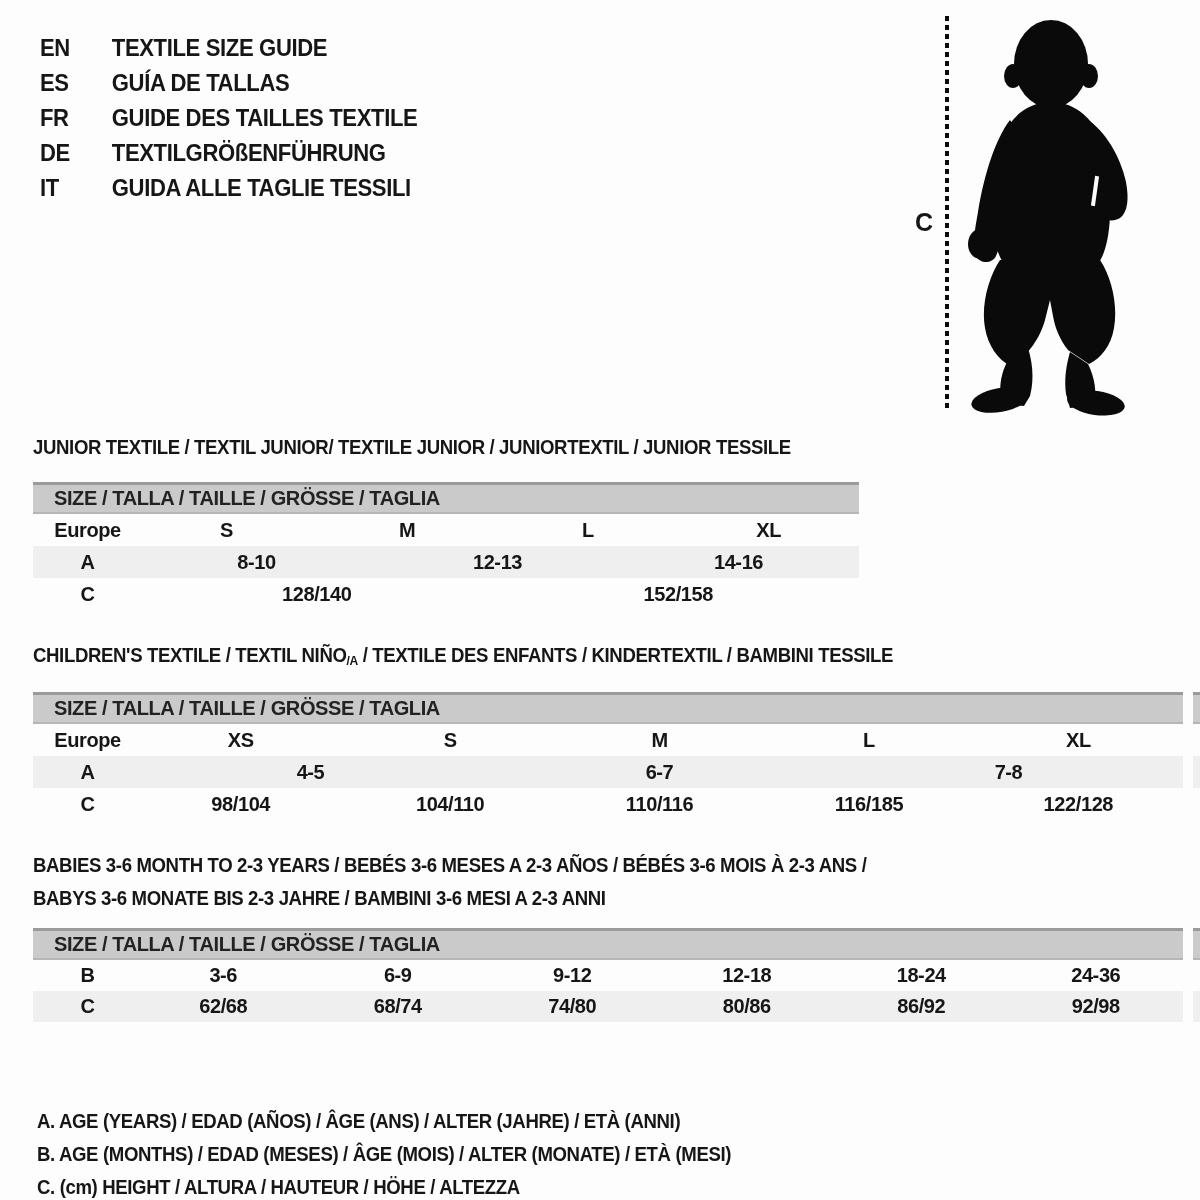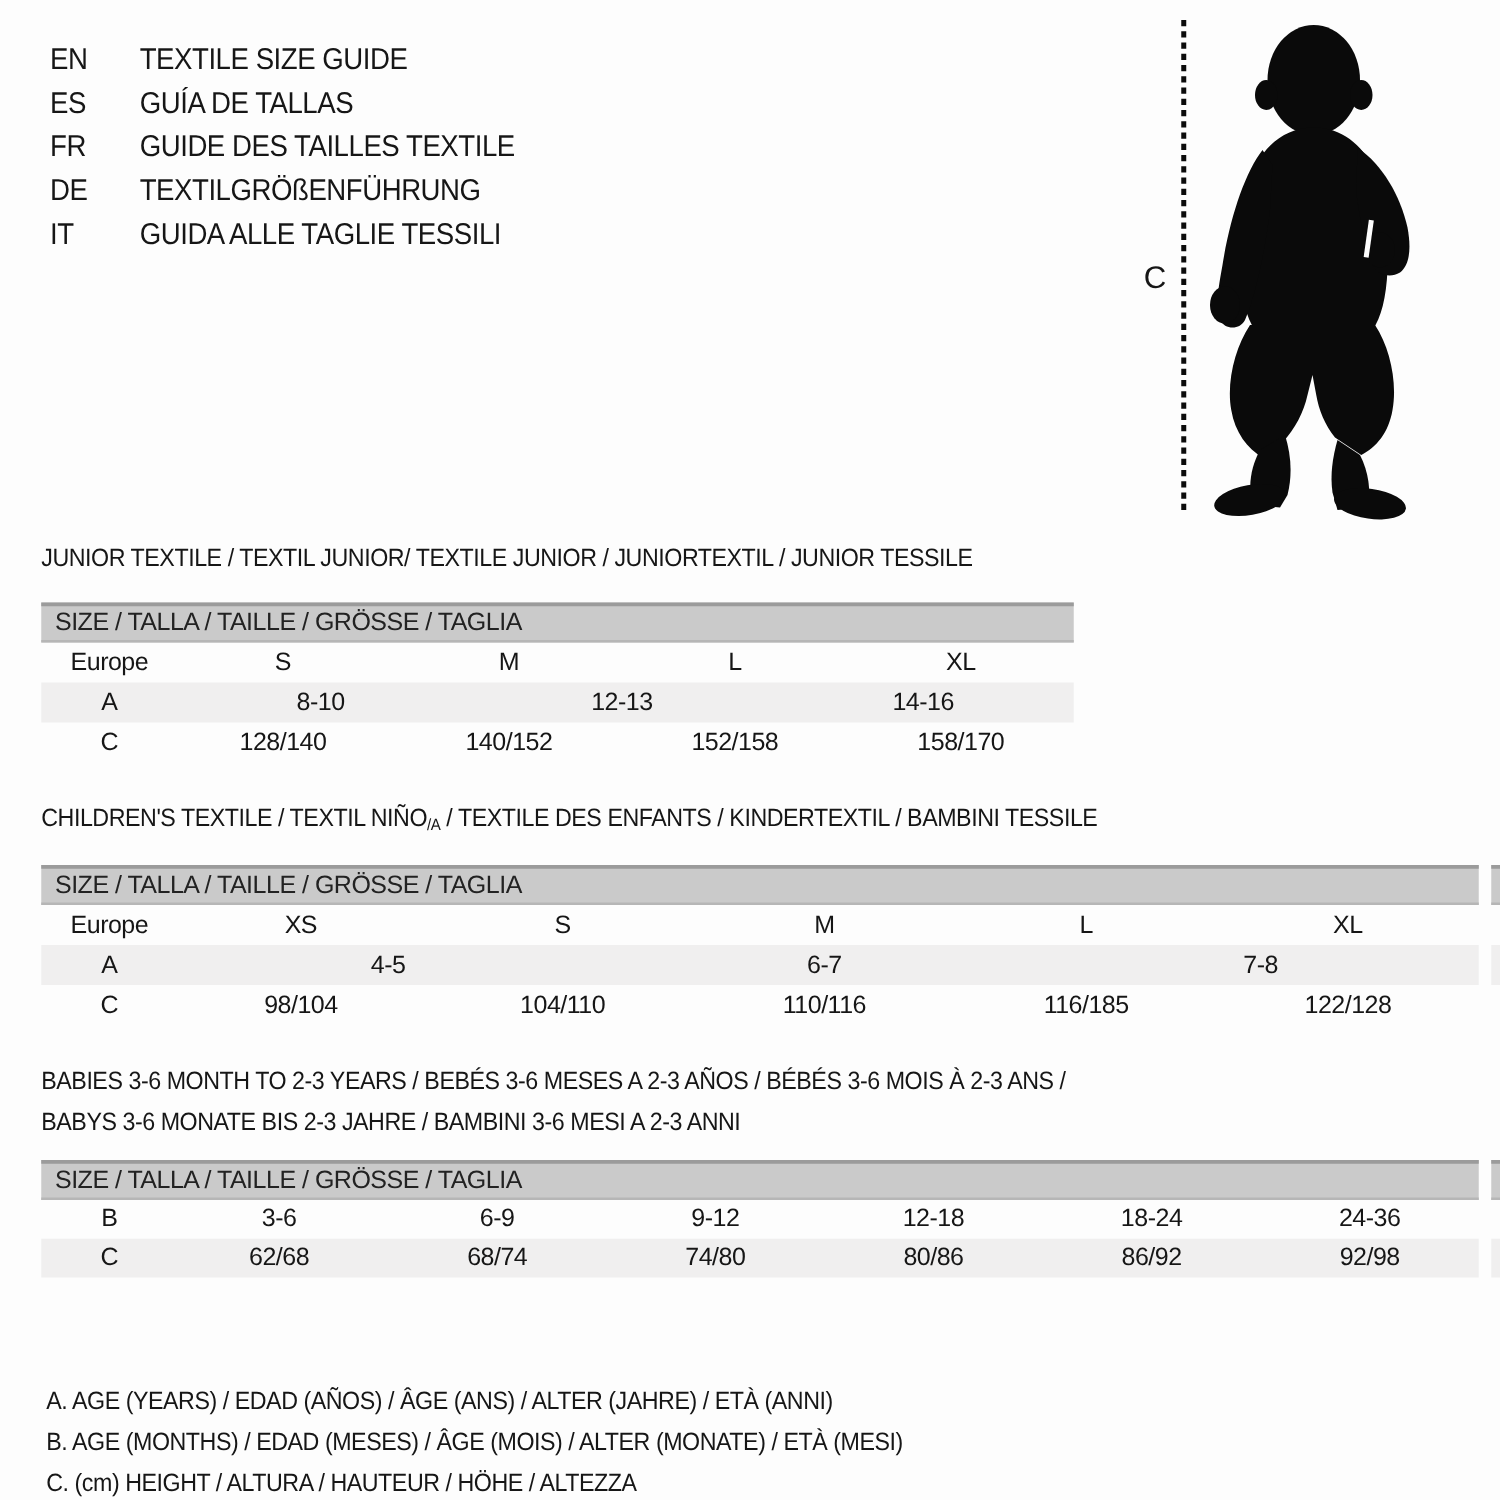--- a/index.html
+++ b/index.html
@@ -1,18 +1,18 @@
 <!DOCTYPE html>
 <html><head>
 <meta charset="utf-8">
 <style>
   html,body{margin:0;padding:0;}
   body{font-family:"Liberation Sans","DejaVu Sans",sans-serif;background:#fdfdfd;}
   .page{position:relative;width:1200px;height:1200px;background:#fdfdfd;overflow:hidden;
-        color:#161616;font-weight:normal;letter-spacing:-0.4px;}
+        color:#161616;font-weight:bold;letter-spacing:-0.4px;}
 
   
   .langs{position:absolute;left:40px;top:30px;}
   .lang-row{height:35px;line-height:35px;font-size:24px;white-space:nowrap;
             transform:scaleX(0.92);transform-origin:0 0;}
   .lang-code{display:inline-block;width:78px;}
 
   
   .measure-label{position:absolute;left:915px;top:208px;font-size:25px;}
   .measure-line{position:absolute;left:944px;top:16px;}
@@ -24,21 +24,21 @@
   .sec-title .sub{font-size:13px;vertical-align:-3px;}
   .two-line{line-height:33px;}
 
   
   .table{position:absolute;font-size:20px;}
   .t-junior{left:33px;top:482px;width:826px;}
   .t-children{left:33px;top:692px;width:1150px;}
   .t-babies{left:33px;top:928px;width:1150px;}
   .size-bar{height:27px;line-height:27px;background:#cacaca;
             border-top:3px solid #9b9b9b;border-bottom:2px solid #b6b6b6;
-            padding-left:11px;color:#222;white-space:nowrap;}
+            padding-left:21px;color:#222;white-space:nowrap;}
   .trow{display:flex;height:32px;line-height:32px;}
   .t-babies .trow{height:31px;line-height:31px;}
   .trow.alt{background:#f0efef;}
   .tc{flex:1;text-align:center;}
   .tc.label{flex:0 0 97px;text-align:center;padding-left:6px;}
 
   
   .sliver{position:absolute;left:1193px;width:7px;}
   .sliver.bar{height:27px;background:#cacaca;border-top:3px solid #9b9b9b;border-bottom:2px solid #b6b6b6;}
   .sliver.rowalt{background:#f0efef;}
@@ -105,23 +105,21 @@
     </div>
     <div class="trow alt">
       <div class="tc label">A</div>
       <div class="tc">8-10</div>
       <div class="tc">12-13</div>
       <div class="tc">14-16</div>
     </div>
     <div class="trow">
       <div class="tc label">C</div>
       <div class="tc">128/140</div>
-      <div class="tc">140/152</div>
       <div class="tc">152/158</div>
-      <div class="tc">158/170</div>
     </div>
   </div>
 
   <div class="sec-title" style="top:644px;"><span>CHILDREN'S TEXTILE / TEXTIL NIÑO</span><span class="sub">/A</span><span> / TEXTILE DES ENFANTS / KINDERTEXTIL / BAMBINI TESSILE</span></div>
   <div class="table t-children">
     <div class="size-bar">SIZE / TALLA / TAILLE / GRÖSSE / TAGLIA</div>
     <div class="trow">
       <div class="tc label">Europe</div>
       <div class="tc">XS</div>
       <div class="tc">S</div>

